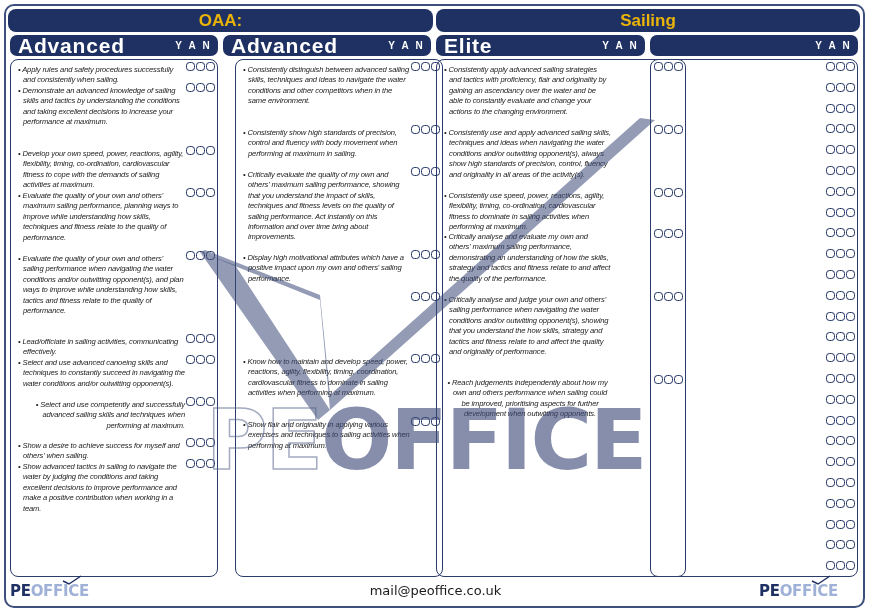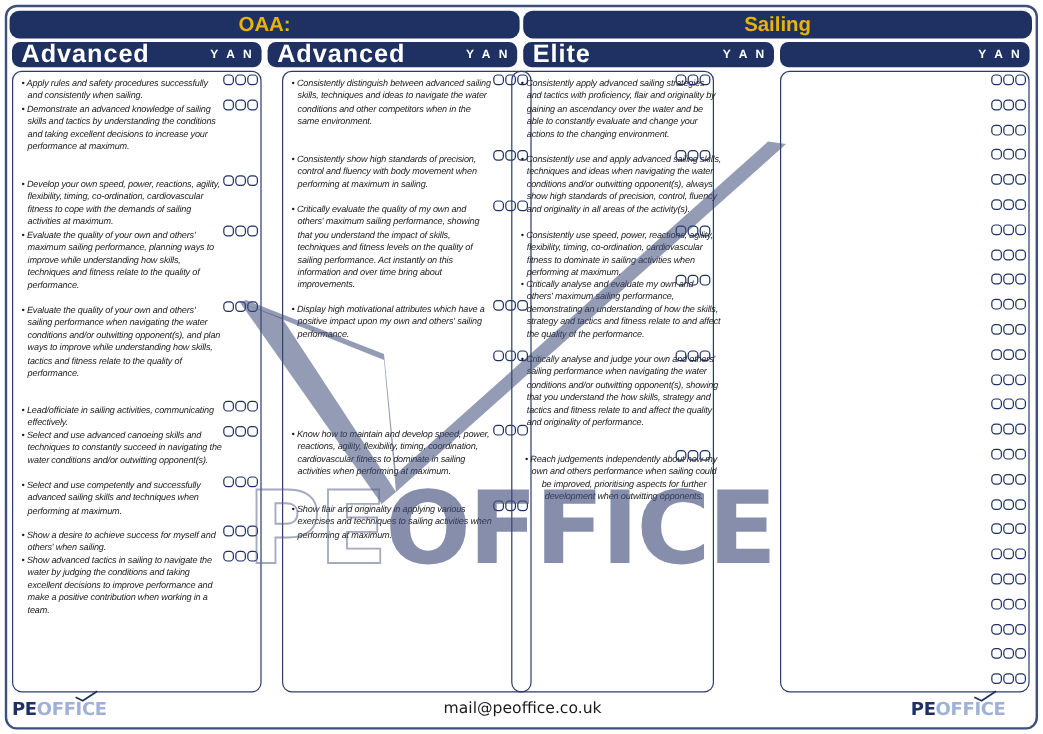--- a/index.html
+++ b/index.html
@@ -30,21 +30,21 @@
     position: absolute; right: 6px; top: 0; line-height: 21px;
     font-weight: bold; font-size: 10px; letter-spacing: 2.2px;
   }
 
   .col-body {
     position: absolute; top: 59px; height: 518px;
     border: 1.5px solid #2b3c6b; border-radius: 8px; background: transparent; font-style: italic;
   }
   .c1 { left: 10px; width: 208px; }
   .c2 { left: 223px; width: 208px; margin-left: 12px; }
-  .c3 { left: 426px; width: 169px; }
+  .c3 { left: 436px; width: 250px; }
   .c4 { left: 650px; width: 208px; }
 
   .item {
     position: absolute; left: 6px; width: 168px;
     font-size: 7.6px; line-height: 10.4px; color: #1b1b1b;
     padding-left: 6px; text-indent: -5px; letter-spacing: -0.15px;
   }
   .c3 .item { width: 168px; }
   .checks {
     position: absolute; right: 2px; display: flex; gap: 1px;
@@ -141,21 +141,21 @@
       <span class="chk"></span>
       <span class="chk"></span>
       <span class="chk"></span>
     </div>
     <div class="item" style="top: 298px;">• Select and use advanced canoeing skills and techniques to constantly succeed in navigating the water conditions and/or outwitting opponent(s).</div>
     <div class="checks" style="top: 295px;">
       <span class="chk"></span>
       <span class="chk"></span>
       <span class="chk"></span>
     </div>
-    <div class="item" style="top: 340px;">• Select and use competently and successfully advanced sailing skills and techniques when performing at maximum.</div>
+    <div class="item" style="top: 340px; text-align: right;">• Select and use competently and successfully advanced sailing skills and techniques when performing at maximum.</div>
     <div class="checks" style="top: 337px;">
       <span class="chk"></span>
       <span class="chk"></span>
       <span class="chk"></span>
     </div>
     <div class="item" style="top: 381px;">• Show a desire to achieve success for myself and others' when sailing.</div>
     <div class="checks" style="top: 378px;">
       <span class="chk"></span>
       <span class="chk"></span>
       <span class="chk"></span>

